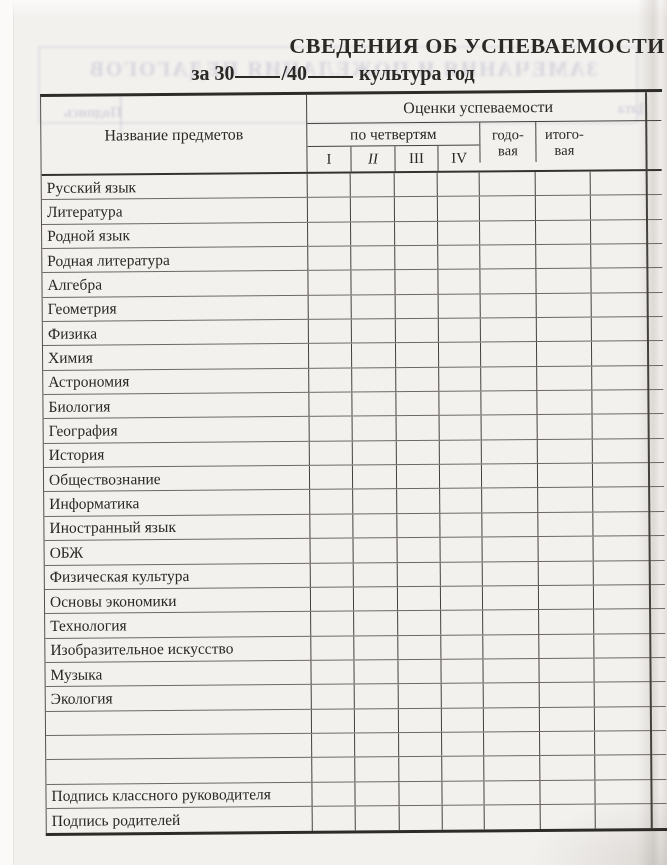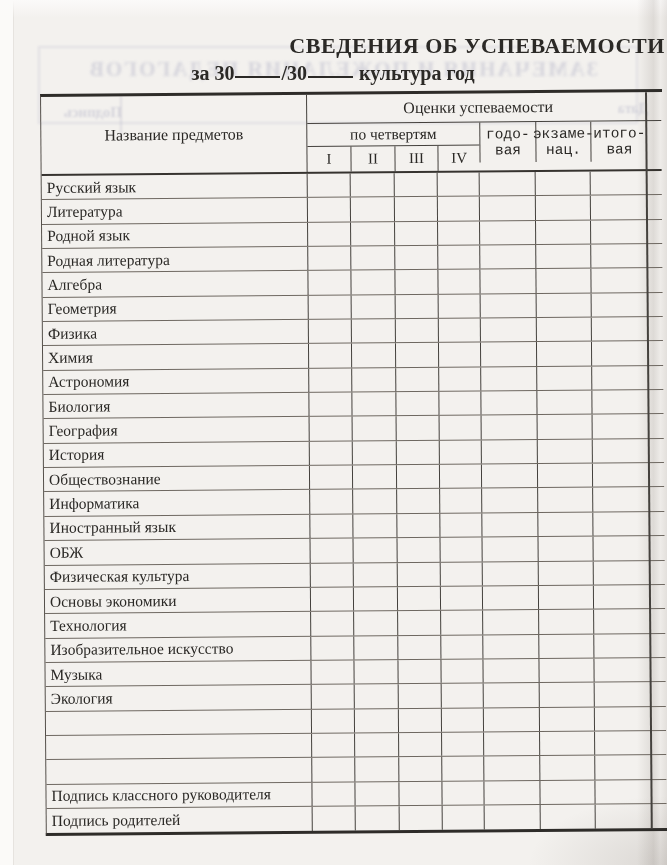--- a/index.html
+++ b/index.html
@@ -54,24 +54,24 @@
   .gh-top{height:29px;border-bottom:1.5px solid #44413d;box-sizing:border-box;
     display:flex;align-items:center;justify-content:center;padding-right:12px;}
   .gh-mid{display:flex;height:48px;}
   .quarters{width:172px;}
   .q-label{height:23px;border-bottom:1.5px solid #44413d;box-sizing:border-box;
     display:flex;align-items:center;justify-content:center;font-size:15.5px;}
   .q-cells{display:flex;height:25px;}
   .q-cell{display:flex;align-items:center;justify-content:center;
     box-sizing:border-box;font-size:15px;}
   .q-cell + .q-cell{border-left:1.5px solid #44413d;}
-  .q-c1{width:43px;} .q-c2{width:44px;} .q-c3{width:43px;} .q-c4{width:42px;}
+  .q-c1{width:43px;} .q-c2{width:44px;font-style:italic;} .q-c3{width:43px;} .q-c4{width:42px;}
   .ycol{border-left:1.5px solid #44413d;box-sizing:border-box;height:40px;
     display:flex;flex-direction:column;align-items:center;justify-content:center;
-    font-size:14.5px;line-height:1.12;font-family:Liberation Mono, monospace;}
+    font-size:14.5px;line-height:1.12;}
   .y-c1{width:56px;} .y-c2{width:55px;} .y-c3{width:57px;}
   .y-spacer{flex:1;}
   
   .tbody{position:relative;}
   .row{display:flex;height:24.35px;border-bottom:1.1px solid #6e6861;
     box-sizing:border-box;position:relative;}
   .row:last-child{border-bottom:none;}
   .cell{box-sizing:border-box;height:100%;}
   .cell.subject{width:265px;display:flex;align-items:center;
     padding-left:5px;font-size:15.5px;white-space:nowrap;}
@@ -89,21 +89,21 @@
 <div class="corner-br"></div>
 
 <div class="bleed-frame"></div>
 <div class="bleed-line"></div>
 <div class="bleed bleed-headline">ЗАМЕЧАНИЯ И ПОЖЕЛАНИЯ ПЕДАГОГОВ</div>
 <div class="bleed bleed-word-left">Подпись</div>
 <div class="bleed bleed-word-right">Дата</div>
 
 <div class="doc-title">СВЕДЕНИЯ ОБ УСПЕВАЕМОСТИ</div>
 <div class="doc-subtitle">
-  <span>за 30</span><span class="blank"></span><span>/30</span><span class="blank"></span> <span>культура год</span>
+  <span>за 30</span><span class="blank"></span><span>/40</span><span class="blank"></span> <span>культура год</span>
 </div>
 
 <div class="grades-table">
   <div class="t-inner">
     <div class="vline-right"></div>
 
     <div class="thead">
       <div class="subjects-head">Название предметов</div>
       <div class="grades-head">
         <div class="gh-top">Оценки успеваемости</div>
@@ -114,24 +114,20 @@
               <div class="q-cell q-c1">I</div>
               <div class="q-cell q-c2">II</div>
               <div class="q-cell q-c3">III</div>
               <div class="q-cell q-c4">IV</div>
             </div>
           </div>
           <div class="ycol y-c1">
             <span>годо-</span>
             <span>вая</span>
           </div>
-          <div class="ycol y-c2">
-            <span>экзаме-</span>
-            <span>нац.</span>
-          </div>
           <div class="ycol y-c3">
             <span>итого-</span>
             <span>вая</span>
           </div>
           <div class="y-spacer"></div>
         </div>
       </div>
     </div>
 
     <div class="tbody">

